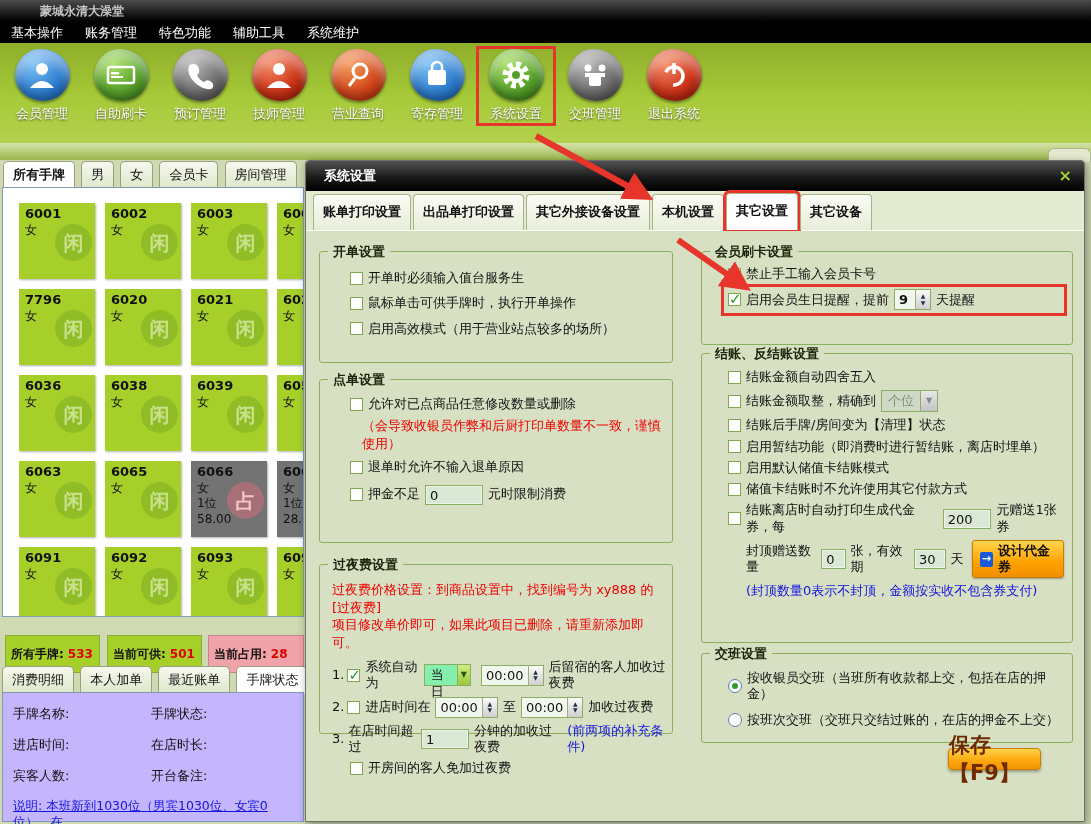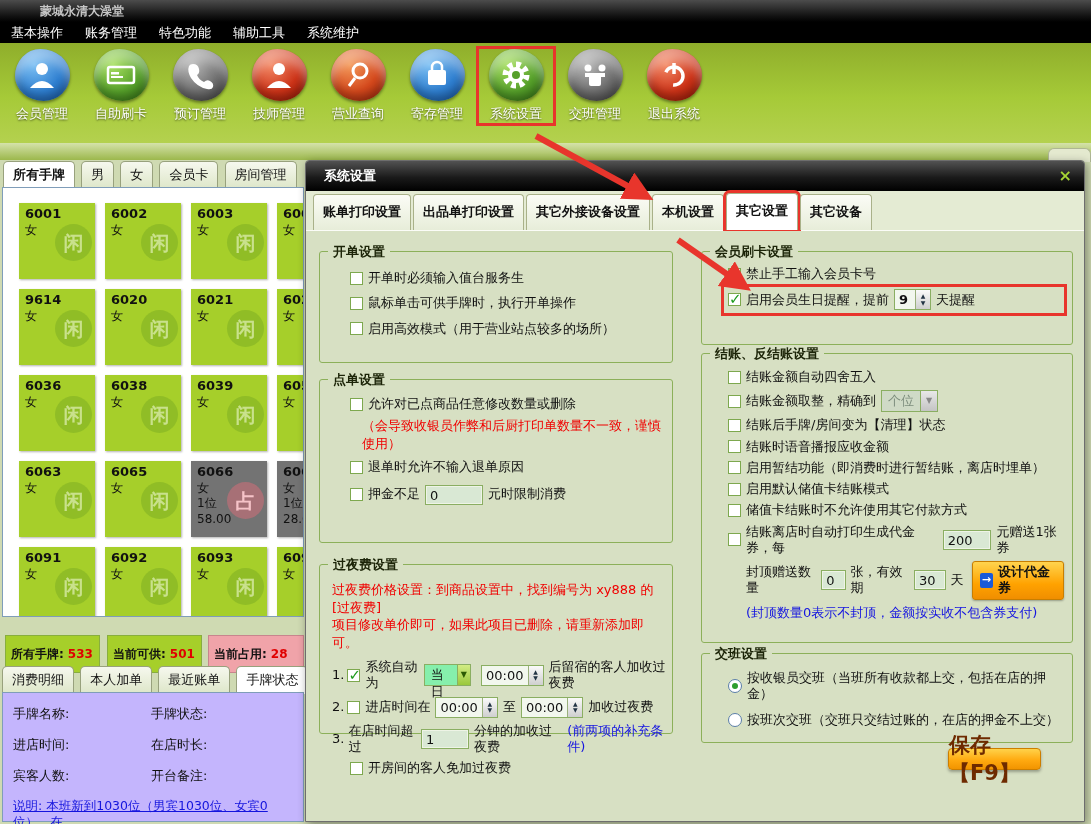--- a/index.html
+++ b/index.html
@@ -209,21 +209,21 @@
   <div class="tile" style="left:188px;top:15px" data-state="idle">
       <span class="num">6003</span>
       <span class="tl">女</span>
       <span class="badge">闲</span>
     </div>
   <div class="tile" style="left:274px;top:15px" data-state="idle">
       <span class="num">600</span>
       <span class="tl">女</span>
     </div>
   <div class="tile" style="left:16px;top:101px" data-state="idle">
-      <span class="num">9614</span>
+      <span class="num">7796</span>
       <span class="tl">女</span>
       <span class="badge">闲</span>
     </div>
   <div class="tile" style="left:102px;top:101px" data-state="idle">
       <span class="num">6020</span>
       <span class="tl">女</span>
       <span class="badge">闲</span>
     </div>
   <div class="tile" style="left:188px;top:101px" data-state="idle">
       <span class="num">6021</span>
@@ -481,24 +481,20 @@
               <span class="cval">个位</span>
               <span class="cbtn">▼</span>
             </span>
           </div>
         <div class="row tight">
             <span class="cb"></span>
             <span>结账后手牌/房间变为【清理】状态</span>
           </div>
         <div class="row tight">
             <span class="cb"></span>
-            <span>结账时语音播报应收金额</span>
-          </div>
-        <div class="row tight">
-            <span class="cb"></span>
             <span>启用暂结功能（即消费时进行暂结账，离店时埋单）</span>
           </div>
         <div class="row tight">
             <span class="cb"></span>
             <span>启用默认储值卡结账模式</span>
           </div>
         <div class="row tight">
             <span class="cb"></span>
             <span>储值卡结账时不允许使用其它付款方式</span>
           </div>

